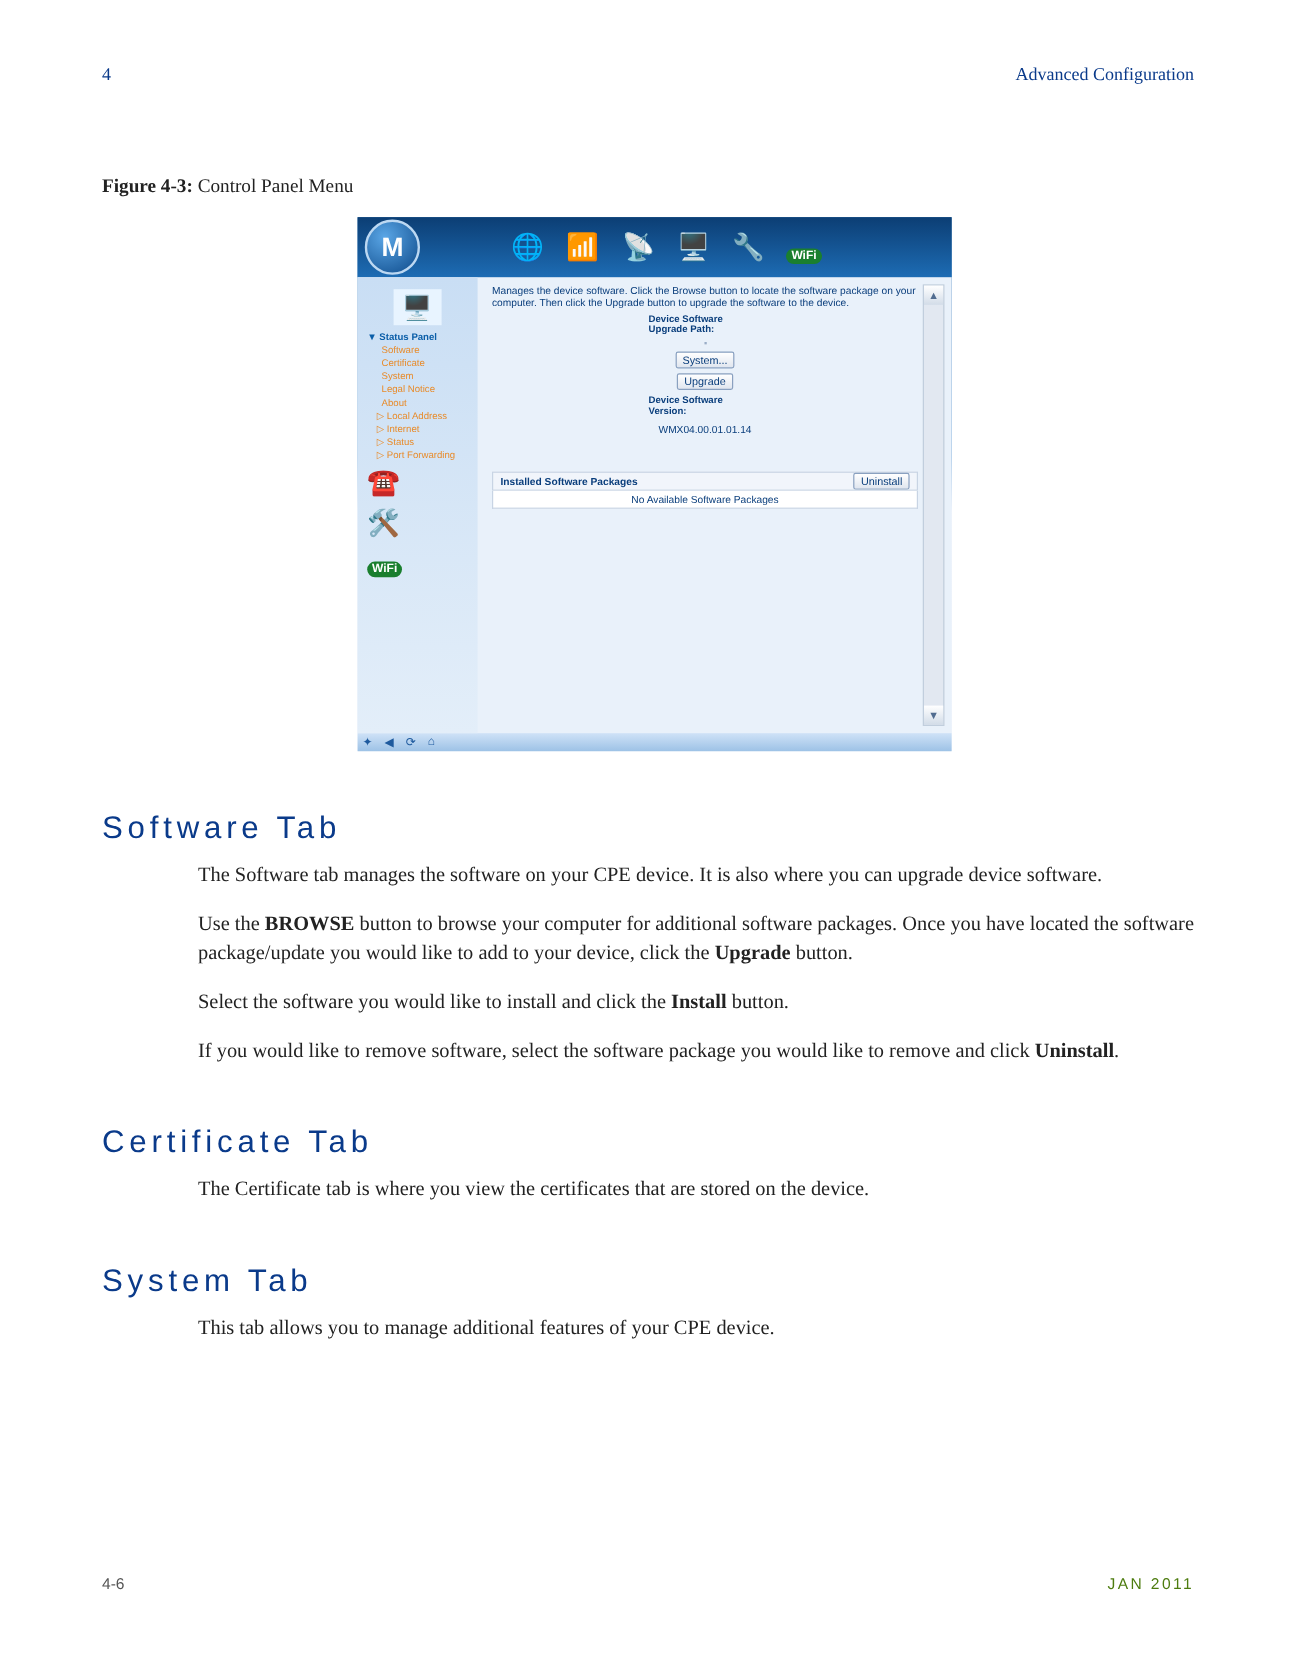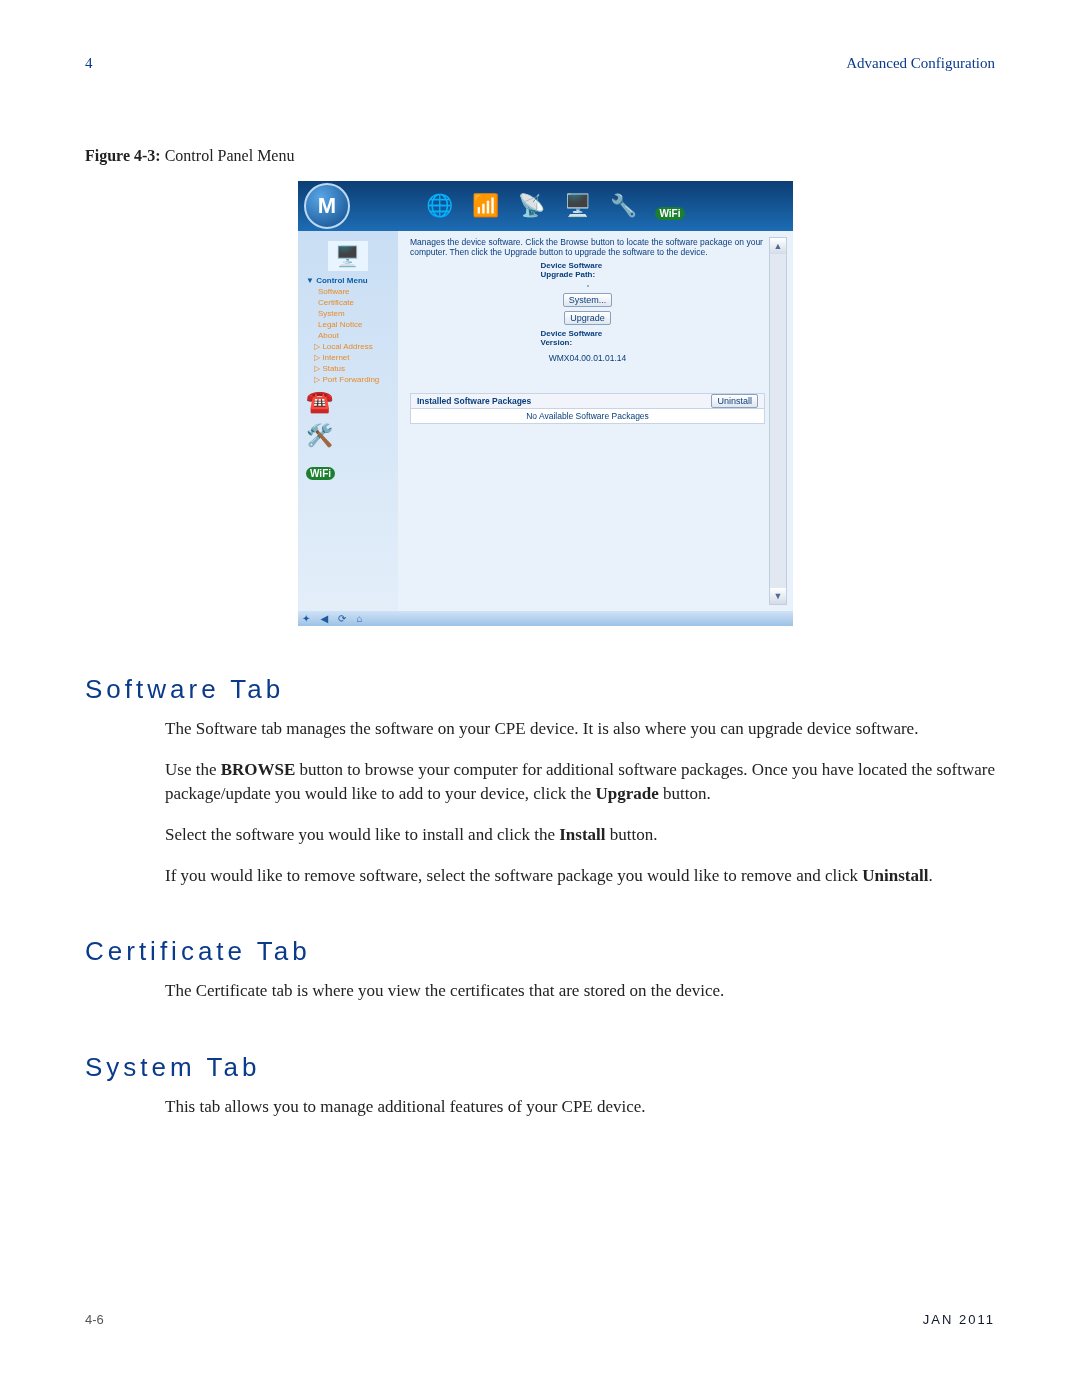--- a/index.html
+++ b/index.html
@@ -128,21 +128,21 @@
     line-height: 1.45;
   }
   .body-block p { margin: 0 0 16px 0; }
 
   .footer-left {
     position:absolute; left:85px; bottom:70px;
     font-family: Arial, sans-serif; font-size:13px; color:#555;
   }
   .footer-right {
     position:absolute; right:85px; bottom:70px;
-    font-family: Arial, sans-serif; font-size:13px; letter-spacing:2px; color:#0f172a;
+    font-family: Arial, sans-serif; font-size:13px; letter-spacing:2px; color:#4d7c0f;
   }
 </style>
 </head>
 <body>
 
 <div class="page">
 
   <div class="top-line">
     <span>4</span>
     <span>Advanced Configuration</span>
@@ -164,21 +164,21 @@
         <div class="hdr-ico">🔧</div>
         <div class="hdr-ico">
             <span class="wifi-badge">WiFi</span>
           </div>
       </div>
     </div>
 
     <div class="shot-body">
       <div class="sidebar">
         <div class="sb-img">🖥️</div>
-        <div class="sb-item blue">▼ <span>Control Menu</span></div>
+        <div class="sb-item blue">▼ <span>Status Panel</span></div>
         <div class="sb-item sub">Software</div>
         <div class="sb-item sub">Certificate</div>
         <div class="sb-item sub">System</div>
         <div class="sb-item sub">Legal Notice</div>
         <div class="sb-item sub">About</div>
         <div class="sb-item">▷ <span>Local Address</span></div>
         <div class="sb-item">▷ <span>Internet</span></div>
         <div class="sb-item">▷ <span>Status</span></div>
         <div class="sb-item">▷ <span>Port Forwarding</span></div>
         <div class="sb-bigico blue-ico">☎️</div>

